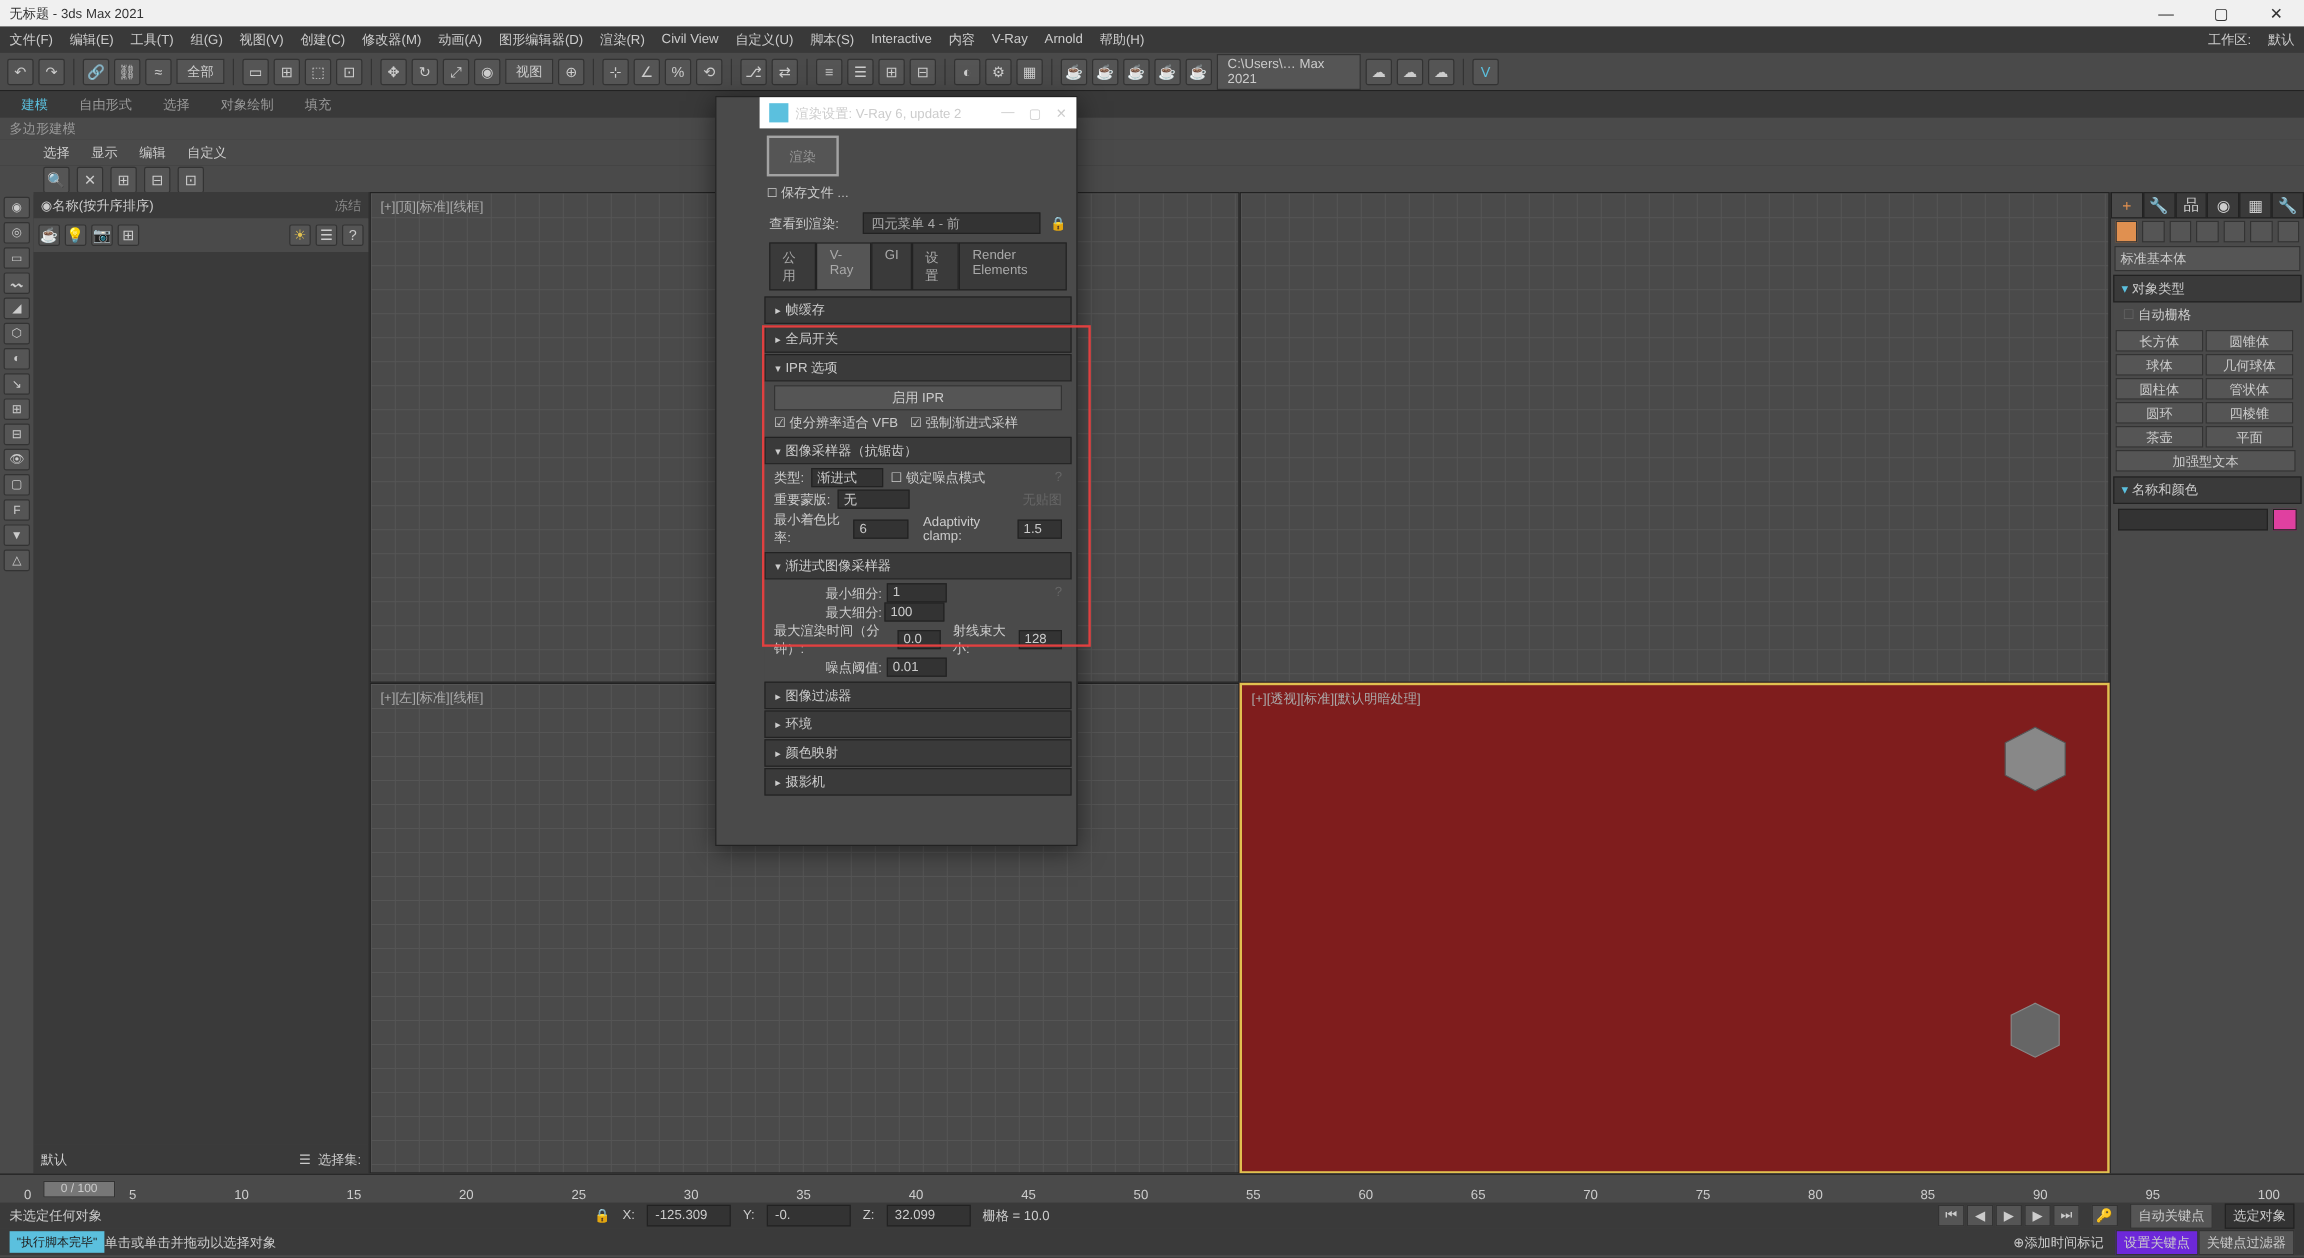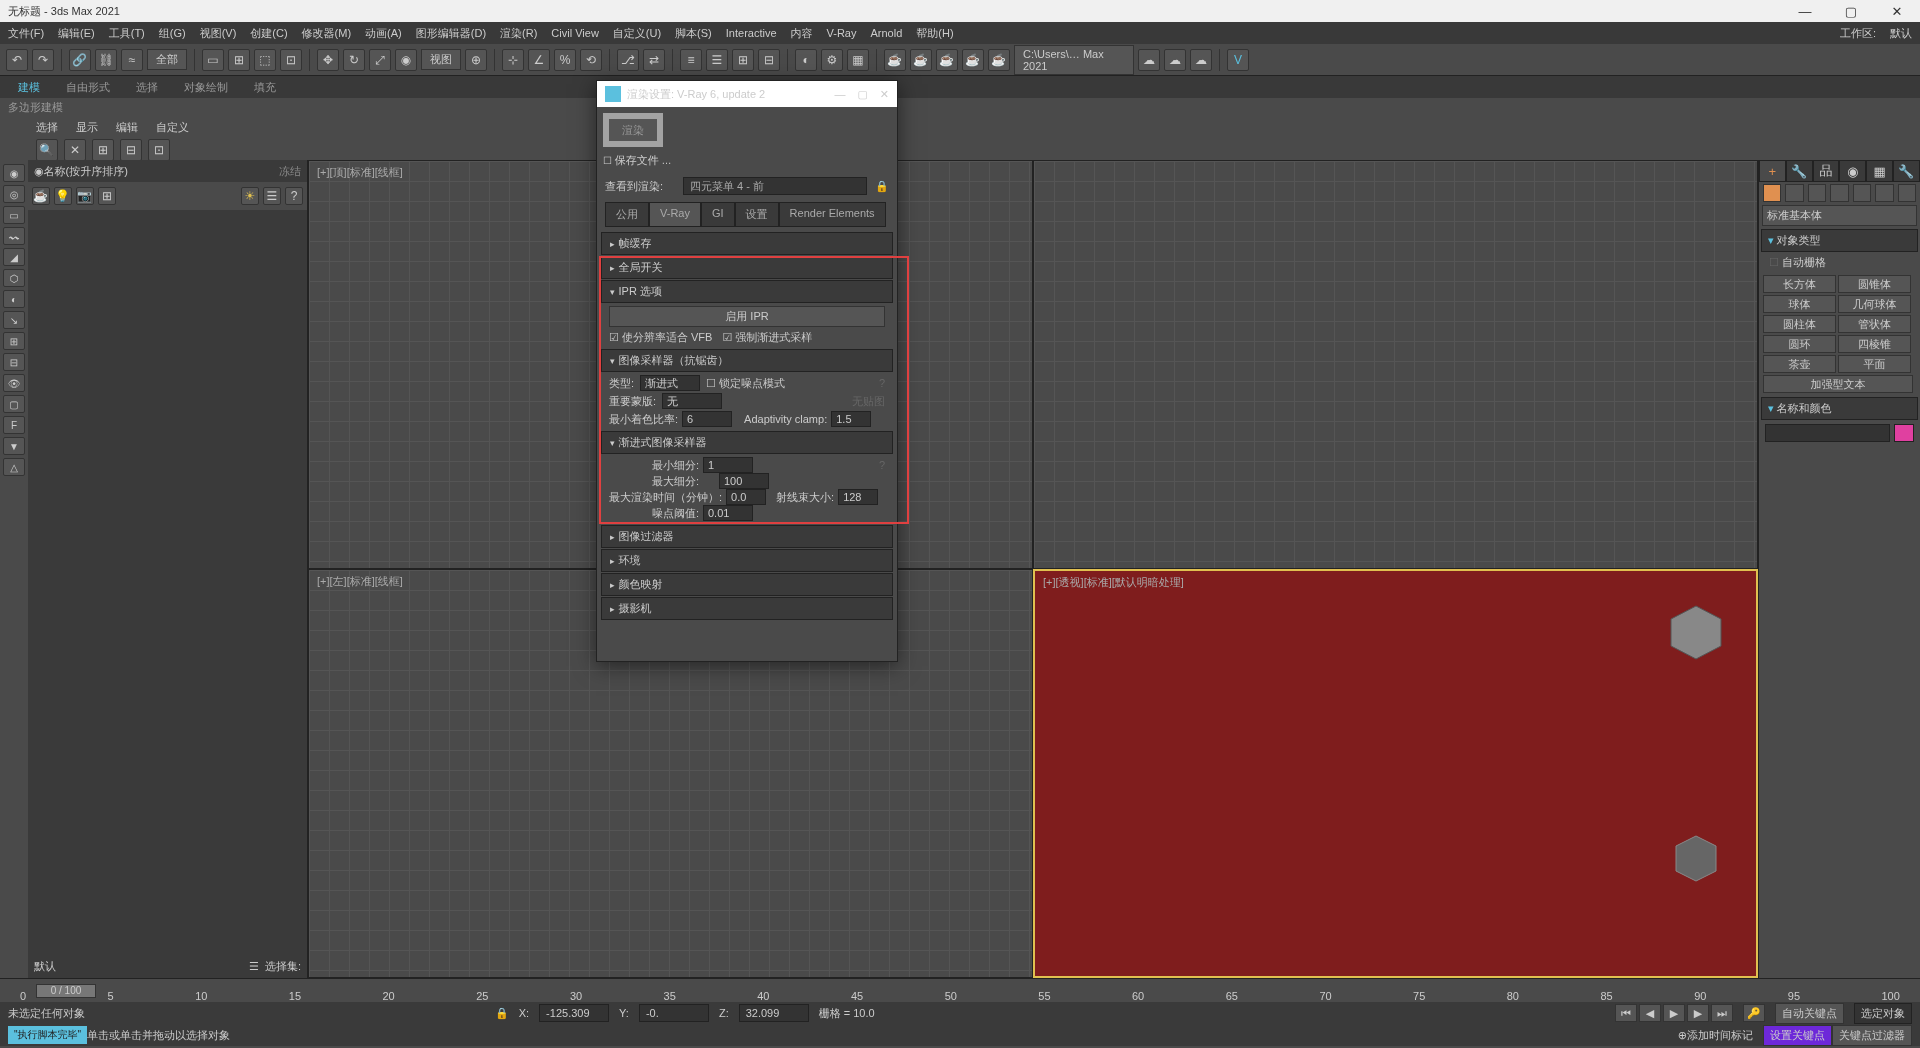--- a/index.html
+++ b/index.html
@@ -43,29 +43,29 @@
 .rp-tabs .active{background:#4a4a4a;color:#e09050;}
 .rp-subtabs{height:20px;display:flex;gap:4px;padding:2px 4px;}
 .rp-subtabs div{width:20px;height:18px;background:#555;border:1px solid #333;}
 .rp-subtabs .active{background:#e09050;}
 .rp-dropdown{margin:3px;background:#555;border:1px solid #333;padding:2px 4px;}
 .rp-section{margin:2px;background:#4a4a4a;}
 .rp-section-hdr{background:#3a3a3a;padding:3px 6px;color:#ccc;border:1px solid #222;}
 .rp-section-hdr.blue{color:#5bc0de;}
 .rp-btns{display:flex;flex-wrap:wrap;padding:2px;gap:2px;}
 .rp-btn{width:73px;height:18px;background:#555;border:1px solid #333;display:flex;align-items:center;justify-content:center;font-size:11px;}
-.render-dialog{position:absolute;left:596px;top:80px;width:302px;background:#4a4a4a;border:1px solid #222;box-shadow:0 4px 20px rgba(0,0,0,0.5);z-index:100;}
+.render-dialog{position:absolute;left:596px;top:80px;width:302px;background:#4a4a4a;border:1px solid #222;box-shadow:0 4px 20px rgba(0,0,0,0.5);z-index:100;padding-left:36px;}
 .rd-title{height:26px;background:#fff;display:flex;align-items:center;padding:0 8px;color:#333;}
 .rd-title .icon{width:16px;height:16px;background:#5bc0de;margin-right:6px;}
 .rd-title .controls{margin-left:auto;display:flex;gap:12px;color:#333;font-size:13px;}
 .rd-row{display:flex;align-items:center;padding:3px 8px;gap:8px;}
 .rd-label{width:50px;color:#ccc;}
 .rd-field{flex:1;background:#333;border:1px solid #222;padding:2px 6px;color:#aaa;height:18px;display:flex;align-items:center;}
 .rd-field.highlight{border:2px solid #e04040;}
-.rd-btn{width:60px;height:34px;background:#555;border:6px solid #a3a3a3;display:flex;align-items:center;justify-content:center;color:#999;}
+.rd-btn{width:60px;height:34px;background:#555;border:2px solid #a3a3a3;display:flex;align-items:center;justify-content:center;color:#999;}
 .rd-tabs{display:flex;padding:4px 8px;gap:0;}
 .rd-tab{padding:4px 10px;background:#3a3a3a;border:1px solid #222;color:#aaa;font-size:11px;}
 .rd-tab.active{background:#555;}
 .rd-rollout{margin:1px 4px;}
 .rd-rollout-hdr{background:#3a3a3a;padding:3px 8px;display:flex;align-items:center;border:1px solid #222;}
 .rd-rollout-hdr::before{content:"▸";margin-right:4px;color:#ccc;font-size:9px;}
 .rd-rollout-hdr.open::before{content:"▾";}
 .rd-content{padding:3px 8px;background:#4a4a4a;}
 .rd-input{background:#333;border:1px solid #222;padding:1px 4px;color:#ccc;width:50px;height:16px;display:inline-flex;align-items:center;}
 .red-box{border:2px solid #e04040;position:absolute;pointer-events:none;}
@@ -379,21 +379,21 @@
     <div class="rd-rollout">
       <div class="rd-rollout-hdr open">
           <span>渐进式图像采样器</span>
         </div>
       <div class="rd-content">
         <div style="display:flex;gap:4px;align-items:center;">
             <span style="width:90px;text-align:right">最小细分:</span>
             <div class="rd-input">1</div>
             <span style="margin-left:auto;color:#666">?</span>
           </div>
-        <div style="display:flex;gap:20px;align-items:center;">
+        <div style="display:flex;gap:2px;align-items:center;">
             <span style="width:90px;text-align:right">最大细分:</span>
             <div class="rd-input">100</div>
           </div>
         <div style="display:flex;gap:4px;align-items:center;">
             <span>最大渲染时间（分钟）:</span>
             <div class="rd-input" style="width:40px">0.0</div>
             <span style="margin-left:6px">射线束大小:</span>
             <div class="rd-input" style="width:40px">128</div>
           </div>
         <div style="display:flex;gap:4px;align-items:center;">

